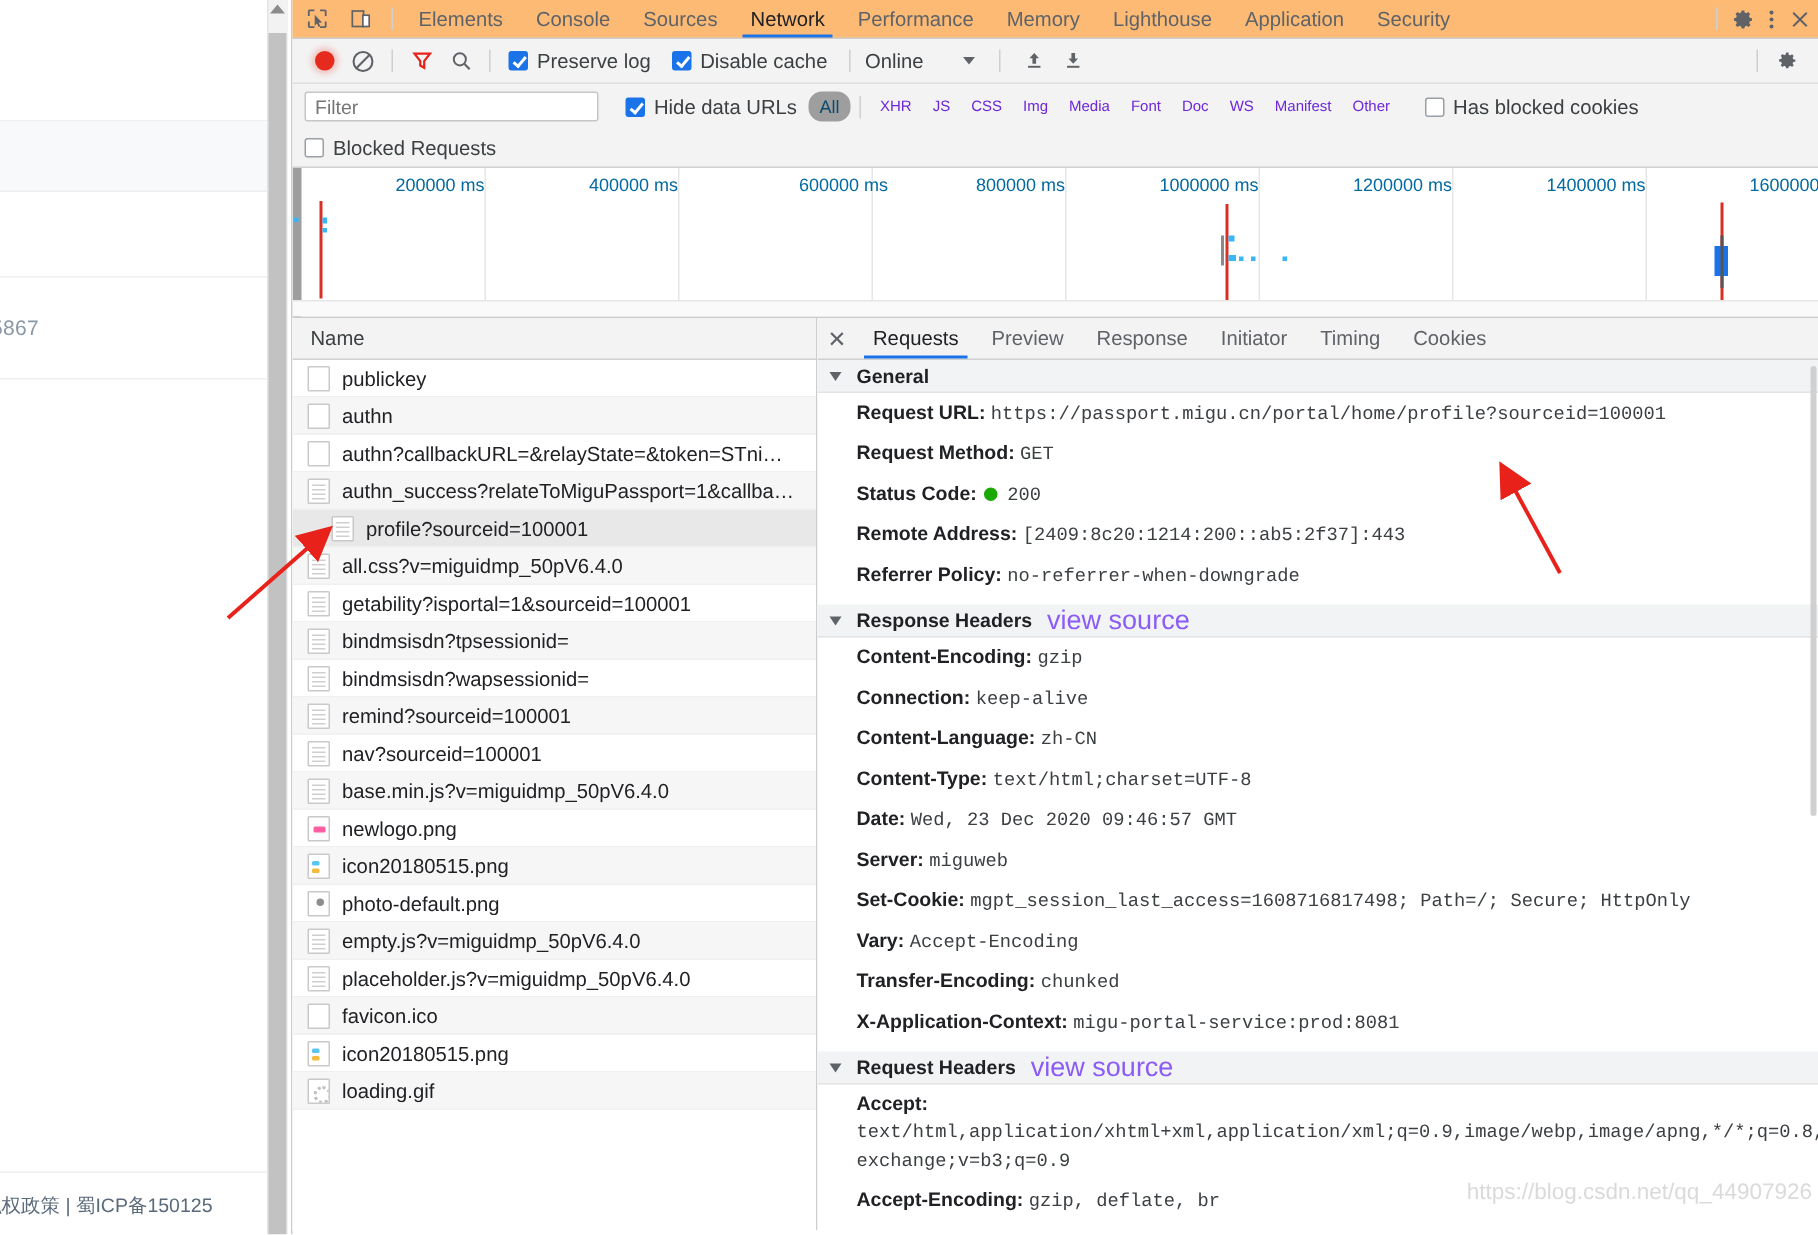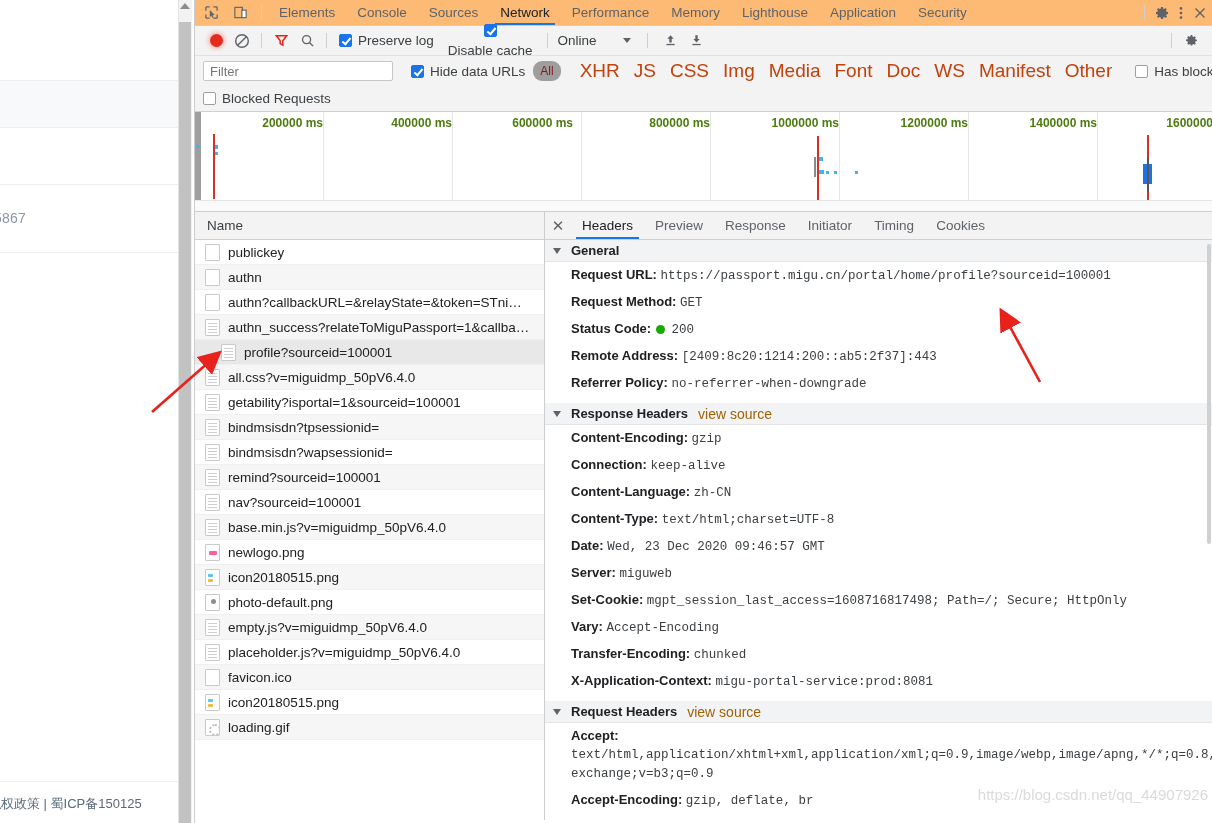--- a/index.html
+++ b/index.html
@@ -53,30 +53,30 @@
   .box.on::after { content:""; position:absolute; left:4px; top:1px; width:3px; height:7px;
       border:solid #fff; border-width:0 2px 2px 0; transform:rotate(40deg); }
   .throttle { font-size:13.5px; color:#3c4043; display:flex; align-items:center; gap:26px; cursor:pointer;}
   .caret { width:0;height:0;border-left:4px solid transparent;border-right:4px solid transparent;border-top:5px solid #5f6368; }
 
   
   .filterbar { position:relative; height:30px; background:#f3f3f3; display:flex; align-items:center;
       padding:0 8px; gap:0; }
   .filter-input { width:196px; height:20px; border:1px solid #c6c6c6; background:#fff; border-radius:2px;
       font-size:13px; color:#9aa0a6; padding:0 6px; font-family:"Liberation Sans", sans-serif; outline:none; }
-  .ftype { font-size:19px; color:#c2410c; padding:2px 7px; cursor:pointer; white-space:nowrap; border-radius:9px; }
-  .ftype.sel { background:#9e9e9e; color:#7f1d1d; font-size:12px; padding:3px 7px; }
+  .ftype { font-size:10px; color:#6d28d9; padding:2px 7px; cursor:pointer; white-space:nowrap; border-radius:9px; }
+  .ftype.sel { background:#9e9e9e; color:#0c4a6e; font-size:12px; padding:3px 7px; }
   .blockedbar { height:26px; background:#f3f3f3; border-bottom:1px solid #d0d0d0;
       display:flex; align-items:center; padding:0 8px; }
 
   
   .overview { position:relative; height:100px; background:#fff; border-bottom:1px solid #cdcdcd; overflow:hidden; }
   .ov-leftbar { position:absolute; left:0; top:0; width:6px; height:100px; background:#9e9e9e; }
   .ov-div { position:absolute; top:0; width:1px; height:88px; background:#e6e6e6; }
-  .ov-label { position:absolute; top:4px; font-size:12px; color:#4d7c0f; transform:translateX(-100%); white-space:nowrap;font-weight:bold; }
+  .ov-label { position:absolute; top:4px; font-size:12px; color:#0369a1; transform:translateX(-100%); white-space:nowrap; }
   .ov-red { position:absolute; width:2px; background:#d93025; }
   .ov-blue { position:absolute; background:#37b7f5; }
   .ov-bluebar { position:absolute; background:#1a73e8; }
   .ov-gray { position:absolute; width:2px; background:#8a8a8a; }
   .ov-bottom { position:absolute; left:0; bottom:0; width:100%; height:11px; background:#fafafa; border-top:1px solid #e6e6e6; }
 
   
   .splitwrap { position:relative; height:608px; display:flex; }
   .reqlist { width:350px; background:#fff; border-right:1px solid #cdcdcd; position:relative; overflow:hidden; }
   .colhdr { height:28px; background:#f3f3f3; border-bottom:1px solid #d0d0d0; display:flex; align-items:center;
@@ -101,21 +101,21 @@
   .detail { flex:1; background:#fff; position:relative; overflow:hidden; }
   .dtabs { height:28px; background:#f3f3f3; border-bottom:1px solid #d0d0d0; display:flex; align-items:stretch; }
   .dclose { width:26px; display:flex; align-items:center; justify-content:center; font-size:15px; color:#5f6368; cursor:pointer; }
   .dtab { position:relative; display:flex; align-items:center; padding:0 11px; font-size:13.5px; color:#5f6368; cursor:pointer; }
   .dtab.active { color:#202124; }
   .dtab.active::after { content:""; position:absolute; left:5px; right:5px; bottom:0; height:2px; background:#1a73e8; }
 
   .sect-hdr { height:22px; background:#f1f3f4; border-bottom:1px solid #e4e4e4; display:flex; align-items:center;
       padding-left:8px; gap:10px; font-size:13px; font-weight:bold; color:#202124; cursor:pointer; }
   .tri { width:0;height:0;border-left:4.5px solid transparent;border-right:4.5px solid transparent;border-top:6px solid #5f6368; }
-  .viewsrc { font-weight:normal; color:#a16207; font-size:14px; }
+  .viewsrc { font-weight:normal; color:#8b5cf6; font-size:18px; }
   .hline { padding:4px 8px 4px 26px; font-size:13px; color:#202124; line-height:18px; }
   .hkey { font-weight:bold; }
   .hval { font-family:"Liberation Mono", monospace; font-size:12.5px; color:#3c4043; }
   .dot200 { display:inline-block; width:9px; height:9px; border-radius:50%; background:#1aa802; vertical-align:middle; margin:0 3px 1px 1px; }
   .detail-scroll { position:absolute; right:0; top:28px; width:6px; bottom:0; }
   .detail-thumb { position:absolute; right:1px; top:4px; width:4px; height:300px; background:#d0d0d0; border-radius:2px; }
 
   .watermark { position:absolute; right:4px; bottom:20px; font-size:15px; color:#dadada; white-space:nowrap; pointer-events:none; }
 
   
@@ -213,21 +213,21 @@
         <svg width="15" height="15" viewBox="0 0 16 16">
           <circle cx="7" cy="7" r="4.3" stroke="#5f6368" stroke-width="1.4" fill="none"></circle>
           <path d="M10.3 10.3 L14 14" stroke="#5f6368" stroke-width="1.5"></path>
         </svg>
       </div>
       <div class="vsep"></div>
       <div class="chk" style="margin-left:6px;">
         <span class="box on"></span>
         <span>Preserve log</span>
       </div>
-      <div class="chk" style="margin-left:14px;flex-direction:column;">
+      <div class="chk" style="margin-left:14px;">
         <span class="box on"></span>
         <span>Disable cache</span>
       </div>
       <div class="vsep" style="margin-left:14px;"></div>
       <div class="throttle" style="margin-left:4px;">
         <span>Online</span>
         <span class="caret"></span>
       </div>
       <div class="vsep" style="margin-left:16px;"></div>
       <div class="tbtn" style="margin-left:4px;">
@@ -289,21 +289,21 @@
       <div class="ov-div" style="left:128px;"></div>
       <div class="ov-div" style="left:257px;"></div>
       <div class="ov-div" style="left:386px;"></div>
       <div class="ov-div" style="left:515px;"></div>
       <div class="ov-div" style="left:644px;"></div>
       <div class="ov-div" style="left:773px;"></div>
       <div class="ov-div" style="left:902px;"></div>
 
       <div class="ov-label" style="left:128px;">200000 ms</div>
       <div class="ov-label" style="left:257px;">400000 ms</div>
-      <div class="ov-label" style="left:378px;">600000 ms</div>
+      <div class="ov-label" style="left:397px;">600000 ms</div>
       <div class="ov-label" style="left:515px;">800000 ms</div>
       <div class="ov-label" style="left:644px;">1000000 ms</div>
       <div class="ov-label" style="left:773px;">1200000 ms</div>
       <div class="ov-label" style="left:902px;">1400000 ms</div>
       <div class="ov-label" style="left:1018px;">1600000</div>
 
       <div class="ov-red" style="left:18px; top:22px; height:65px;"></div>
       <div class="ov-blue" style="left:20px; top:33px; width:3px; height:4px;"></div>
       <div class="ov-blue" style="left:20px; top:40px; width:3px; height:3px;"></div>
       <div class="ov-blue" style="left:1px; top:33px; width:3px; height:3px;"></div>
@@ -407,21 +407,21 @@
           <div class="row alt">
             <span class="ricon gif"></span>
             <span class="rlabel">loading.gif</span>
           </div>
         </div>
       </div>
 
       <div class="detail">
         <div class="dtabs">
           <div class="dclose">✕</div>
-          <div class="dtab active">Headers</div>
+          <div class="dtab active">Requests</div>
           <div class="dtab">Preview</div>
           <div class="dtab">Response</div>
           <div class="dtab">Initiator</div>
           <div class="dtab">Timing</div>
           <div class="dtab">Cookies</div>
         </div>
 
         <div class="sect-hdr">
           <span class="tri"></span>
           <span>General</span>

